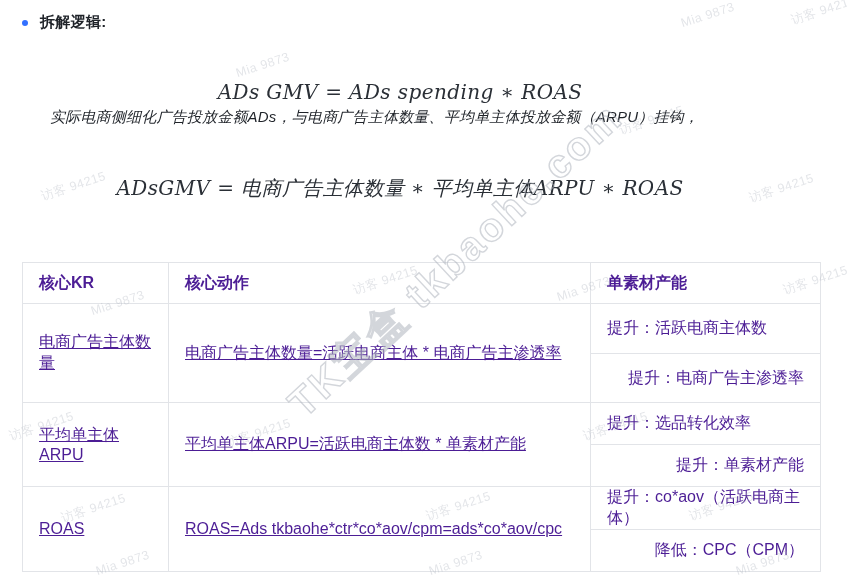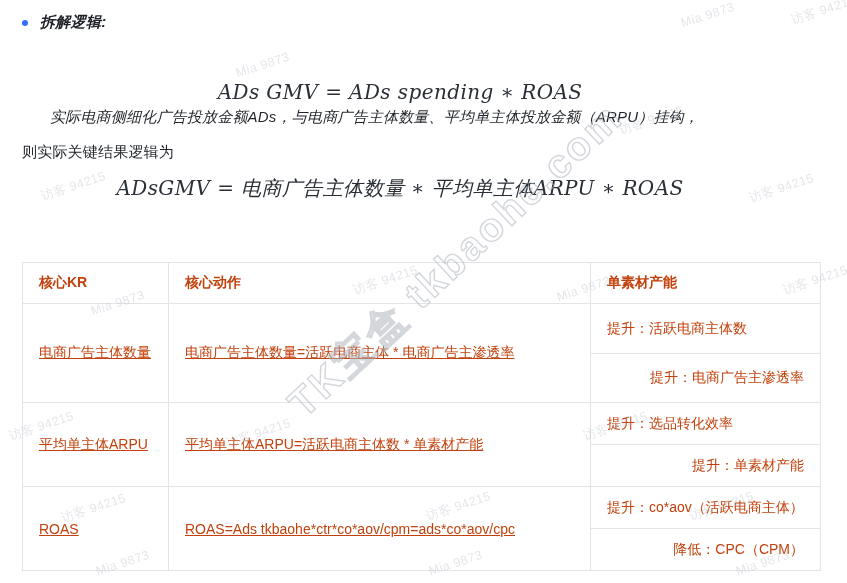--- a/index.html
+++ b/index.html
@@ -4,39 +4,39 @@
 <style>
   html,body { margin:0; padding:0; background:#ffffff; }
   .doc {
     position:relative; width:847px; height:583px; background:#ffffff;
     font-family:"Liberation Sans","DejaVu Sans",sans-serif; color:#1f2329;
     overflow:hidden;
   }
   
   .bullet-item { position:absolute; display:flex; align-items:center; }
   .bullet-dot { width:6px; height:6px; border-radius:50%; background:#3370ff; margin-right:12px; flex:0 0 auto; }
-  .bullet-label { font-size:15px; font-weight:700; color:#1f2329; letter-spacing:.3px;font-style:italic; }
+  .bullet-label { font-size:15px; font-weight:700; color:#1f2329; letter-spacing:.3px; }
   .para { position:absolute; font-size:15px; line-height:21px; color:#1f2329; letter-spacing:.2px; white-space:pre; }
   .formula {
     position:absolute; left:22px; width:756px; text-align:center;
     font-family:"DejaVu Serif","Liberation Serif",serif; font-style:italic;
     font-size:20px; color:#2a2f36; white-space:pre; letter-spacing:.4px;
   }
   #bullet1 { left:22px; top:13px; }
   #para1   { left:50px; top:46px; }
   #formula1{ top:80px; }
   #para2a  { left:50px; top:106px;font-style:italic; }
   #para2b  { left:22px; top:141px; }
   #formula2{ top:175px; }
   #bullet2 { left:22px; top:218px; }
   
   .kr-table {
     position:absolute; left:22px; top:262px; width:798px;
     border-collapse:collapse; table-layout:fixed;
-    font-size:14px; color:#c2410c; background:transparent;
+    font-size:16px; color:#4c1d95; background:transparent;
   }
   .kr-table th, .kr-table td { border:1px solid #e2e4e8; padding:0 16px; text-align:left; font-weight:400; }
   .kr-table th { height:40px; font-weight:700; }
   col.c1 { width:146px; } col.c2 { width:422px; } col.c3 { width:230px; }
   td.cell-kr, td.cell-logic { vertical-align:middle;text-decoration:underline; }
   td.cell-action { vertical-align:middle; }
   tr.sub-a td.cell-action { height:49px; }
   tr.sub-b td.cell-action { height:48px;text-align:right; }
   tr.r2.sub-a td.cell-action, tr.r2.sub-b td.cell-action { height:41px; }
   tr.r3.sub-a td.cell-action, tr.r3.sub-b td.cell-action { height:41px; }
@@ -60,21 +60,20 @@
 
   <div class="bullet-item" id="bullet1">
     <span class="bullet-dot"></span>
     <span class="bullet-label">拆解逻辑:</span>
   </div>
 
 
   <div class="formula" id="formula1">ADs GMV = ADs spending ∗ ROAS</div>
 
   <div class="para" id="para2a">实际电商侧细化广告投放金额ADs，与电商广告主体数量、平均单主体投放金额（ARPU）挂钩，</div>
-  <div class="para" id="para2b">则实际关键结果逻辑为</div>
 
   <div class="formula" id="formula2">ADsGMV = 电商广告主体数量 ∗ 平均单主体ARPU ∗ ROAS</div>
 
 
   <table class="kr-table">
     <colgroup>
         <col class="c1">
         <col class="c2">
         <col class="c3">
       </colgroup>

